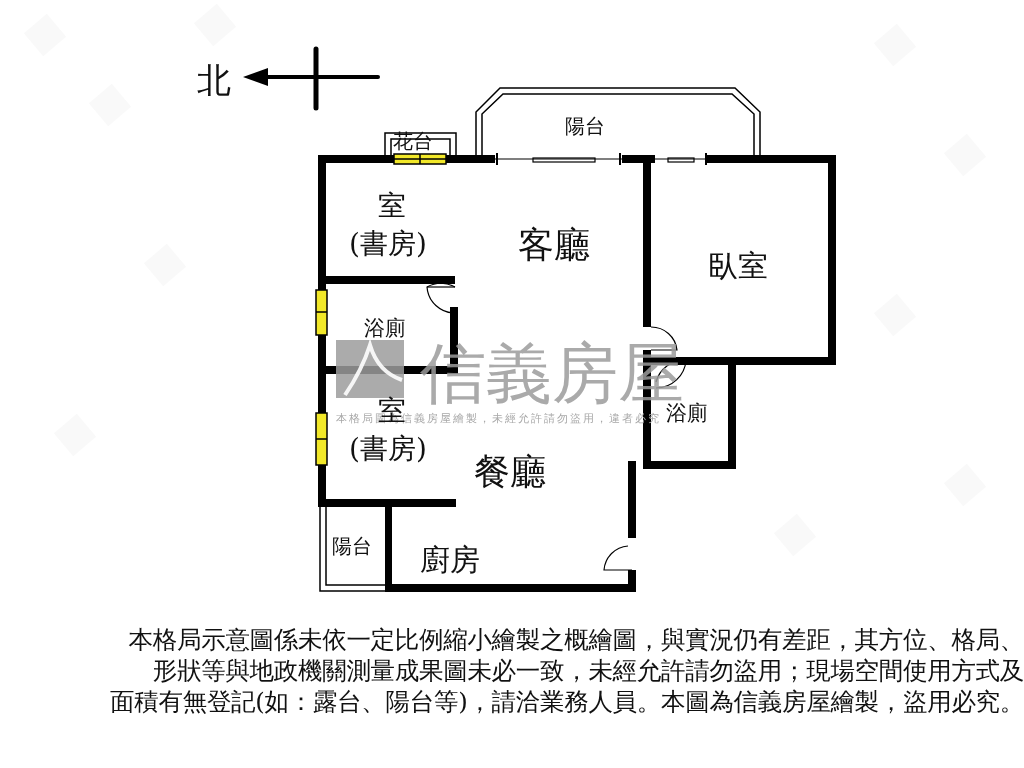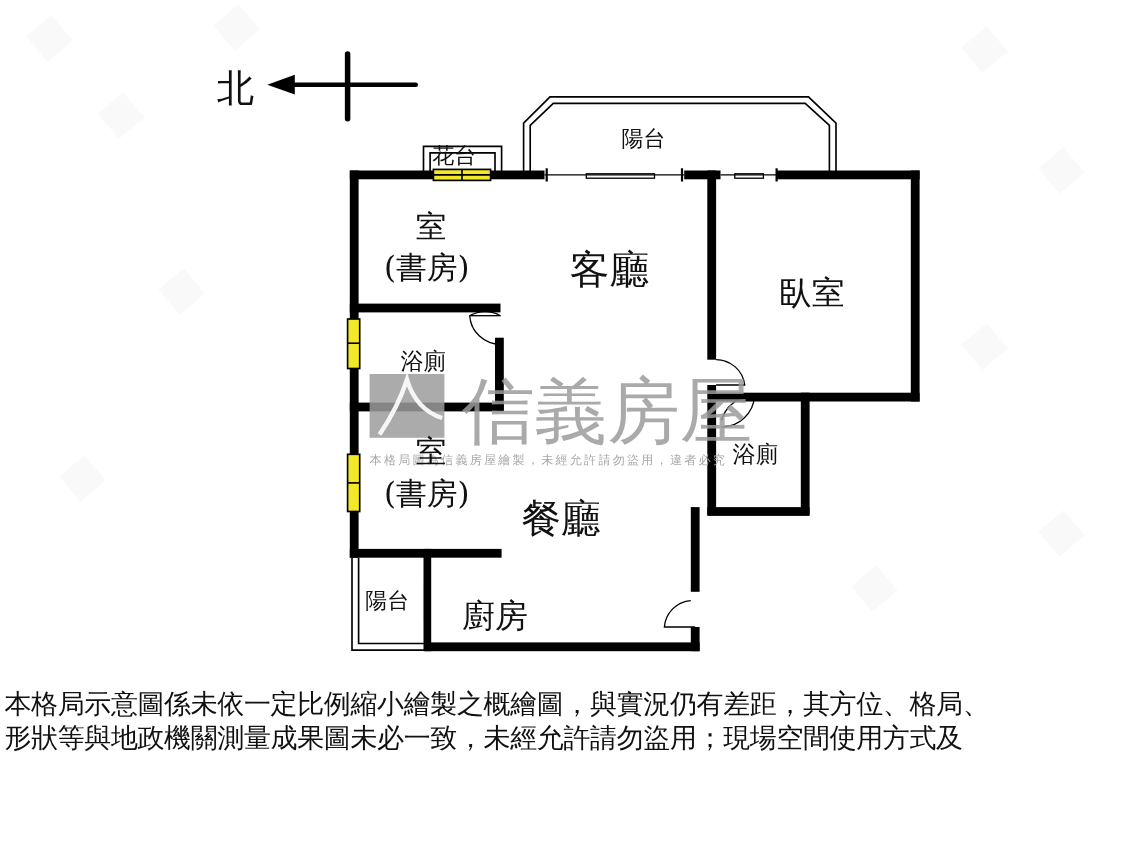--- a/index.html
+++ b/index.html
@@ -5,21 +5,21 @@
   html, body { margin:0; padding:0; background:#ffffff; }
   body { width:1024px; height:768px; position:relative; overflow:hidden;
          font-family:"DejaVu Sans", sans-serif; }
   #plan { position:absolute; left:0; top:0; width:1024px; height:610px; }
   .room-label { font-family:"DejaVu Serif", serif; fill:#111; }
   .wm-big { font-family:"DejaVu Sans", sans-serif; fill:#9c9c9c; opacity:0.85; }
   .wm-small { font-family:"DejaVu Sans", sans-serif; fill:#a8a8a8; letter-spacing:2px; }
   #disclaimer { position:absolute; left:4px; top:624px; width:1020px;
                 font-family:"DejaVu Serif", serif; font-size:24.5px; line-height:31px;
                 color:#111; white-space:nowrap; letter-spacing:-0.3px; }
-  #disclaimer div { height:31px; }
+  #disclaimer div { height:31px;text-align:right; }
 </style>
 </head>
 <body>
 
 <svg id="plan" viewBox="0 0 1024 610" xmlns="http://www.w3.org/2000/svg">
 
   <g opacity="0.05" fill="#888">
     <rect x="30" y="20" width="30" height="30" transform="rotate(-40 45 35)"></rect>
     <rect x="95" y="90" width="30" height="30" transform="rotate(-40 110 105)"></rect>
     <rect x="200" y="10" width="30" height="30" transform="rotate(-40 215 25)"></rect>
@@ -137,13 +137,14 @@
   <text class="room-label" x="378" y="420" font-size="28">室</text>
   <text class="room-label" x="349" y="458" font-size="28">(書房)</text>
   <text class="room-label" x="474" y="484" font-size="36">餐廳</text>
   <text class="room-label" x="332" y="553" font-size="20">陽台</text>
   <text class="room-label" x="420" y="570" font-size="30">廚房</text>
 </svg>
 
 <div id="disclaimer">
   <div>本格局示意圖係未依一定比例縮小繪製之概繪圖，與實況仍有差距，其方位、格局、</div>
   <div>形狀等與地政機關測量成果圖未必一致，未經允許請勿盜用；現場空間使用方式及</div>
+  <div>面積有無登記(如：露台、陽台等)，請洽業務人員。本圖為信義房屋繪製，盜用必究。</div>
 </div>
 
 </body></html>

